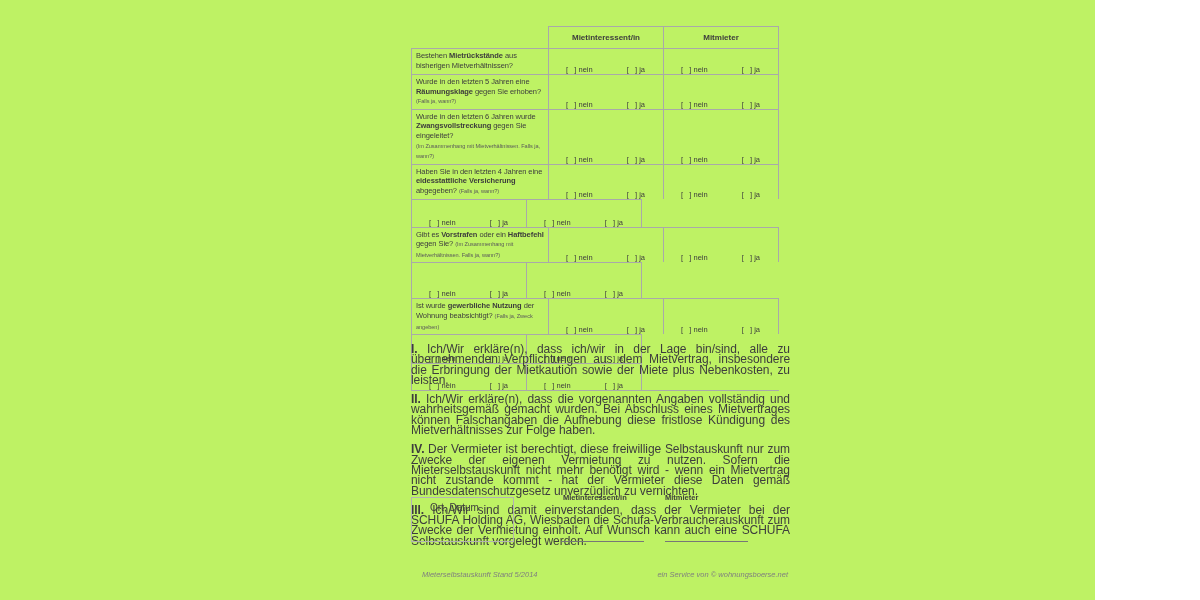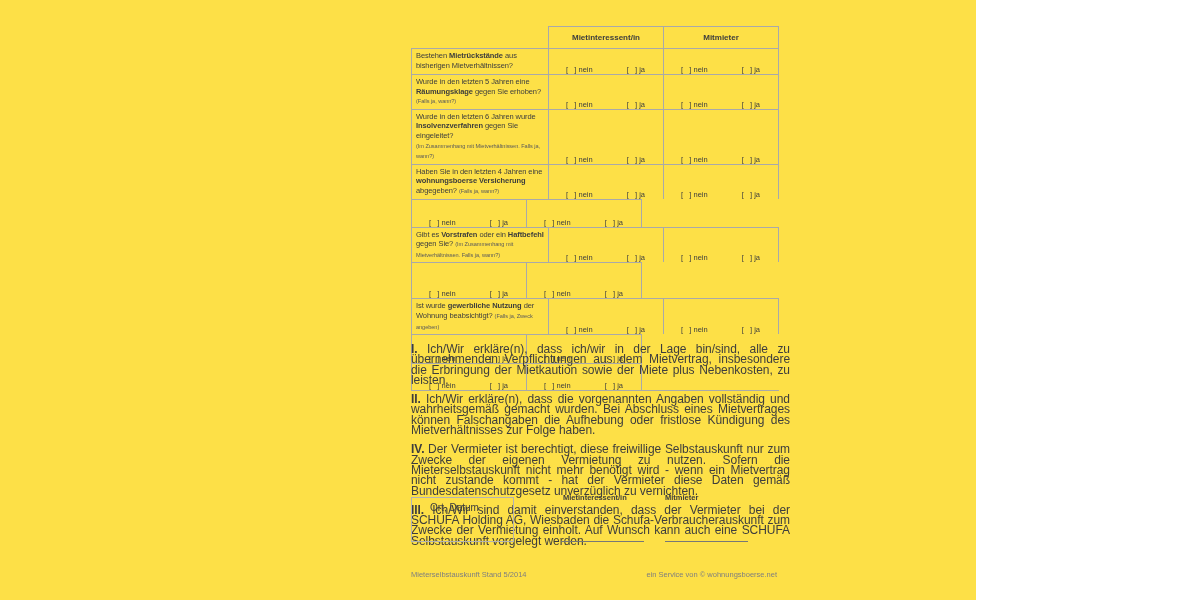--- a/index.html
+++ b/index.html
@@ -1,20 +1,20 @@
 <!DOCTYPE html>
 <html><head>
 <meta charset="utf-8">
 <style>
   * { margin:0; padding:0; box-sizing:border-box; }
   html,body { background:#ffffff; }
   .page {
     position:relative;
-    width:976px; height:600px;
-    background:#fde047;
+    width:1095px; height:600px;
+    background:#bef264;
     font-family:"Liberation Sans","DejaVu Sans",sans-serif;
     color:#3d3d3d;
     overflow:hidden;
   }
   .b { font-weight:700; }
   .sp { font-size:5.6px; color:#5a5a5a; letter-spacing:-0.05px; }
 
   
   .tbl { position:absolute; left:411px; top:26px; width:368px; }
   .tbl-header { display:flex; margin-left:137px; }
@@ -60,23 +60,23 @@
   }
   .siglabel { position:absolute; top:493px; font-size:7.5px; font-weight:700; }
   .siglabel.one { left:563px; }
   .siglabel.two { left:665px; }
   .sigline { position:absolute; top:541px; width:83px; border-top:1px solid #777777; }
   .sigline.one { left:561px; }
   .sigline.two { left:665px; }
 
   
   .footer {
-    position:absolute; left:411px; top:570px; width:366px;
+    position:absolute; left:422px; top:570px; width:366px;
     display:flex; justify-content:space-between;
-    font-size:7.5px; color:#7f7f7f;
+    font-size:7.5px; color:#7f7f7f;font-style:italic;
   }
 </style>
 </head>
 <body>
 
 <div class="page">
 
   <div class="tbl">
     <div class="tbl-header">
       <div class="hcell">Mietinteressent/in</div>
@@ -102,33 +102,33 @@
           <span class="opt">[   ] nein</span>
           <span class="opt">[   ] ja</span>
         </div>
         <div class="ocell last">
           <span class="opt">[   ] nein</span>
           <span class="opt">[   ] ja</span>
         </div>
       </div>
 
       <div class="trow" style="min-height:39px">
-        <div class="qcell"><span>Wurde in den letzten 6 Jahren wurde </span><span class="b">Insolvenzverfahren</span><span> gegen Sie eingeleitet?</span><br><span class="sp">(Im Zusammenhang mit Mietverhältnissen. Falls ja, wann?)</span></div>
+        <div class="qcell"><span>Wurde in den letzten 6 Jahren wurde </span><span class="b">Zwangsvollstreckung</span><span> gegen Sie eingeleitet?</span><br><span class="sp">(Im Zusammenhang mit Mietverhältnissen. Falls ja, wann?)</span></div>
         <div class="ocell">
           <span class="opt">[   ] nein</span>
           <span class="opt">[   ] ja</span>
         </div>
         <div class="ocell last">
           <span class="opt">[   ] nein</span>
           <span class="opt">[   ] ja</span>
         </div>
       </div>
 
       <div class="trow" style="min-height:30px">
-        <div class="qcell"><span>Haben Sie in den letzten 4 Jahren eine </span><span class="b">wohnungsboerse Versicherung</span><span> abgegeben? </span><span class="sp">(Falls ja, wann?)</span></div>
+        <div class="qcell"><span>Haben Sie in den letzten 4 Jahren eine </span><span class="b">eidesstattliche Versicherung</span><span> abgegeben? </span><span class="sp">(Falls ja, wann?)</span></div>
         <div class="ocell">
           <span class="opt">[   ] nein</span>
           <span class="opt">[   ] ja</span>
         </div>
         <div class="ocell last">
           <span class="opt">[   ] nein</span>
           <span class="opt">[   ] ja</span>
         </div>
       </div>
 
@@ -198,21 +198,21 @@
           <span class="opt">[   ] nein</span>
           <span class="opt">[   ] ja</span>
         </div>
       </div>
 
     </div>
   </div>
 
   <div class="paras">
     <div class="para"><span class="b">I.</span><span> Ich/Wir erkläre(n), dass ich/wir in der Lage bin/sind, alle zu übernehmenden Verpflichtungen aus dem Mietvertrag, insbesondere die Erbringung der Mietkaution sowie der Miete plus Nebenkosten, zu leisten.</span></div>
-    <div class="para"><span class="b">II.</span><span> Ich/Wir erkläre(n), dass die vorgenannten Angaben vollständig und wahrheitsgemäß gemacht wurden. Bei Abschluss eines Mietvertrages können Falschangaben die Aufhebung oder fristlose Kündigung des Mietverhältnisses zur Folge haben.</span></div>
+    <div class="para"><span class="b">II.</span><span> Ich/Wir erkläre(n), dass die vorgenannten Angaben vollständig und wahrheitsgemäß gemacht wurden. Bei Abschluss eines Mietvertrages können Falschangaben die Aufhebung diese fristlose Kündigung des Mietverhältnisses zur Folge haben.</span></div>
     <div class="para"><span class="b">IV.</span><span> Der Vermieter ist berechtigt, diese freiwillige Selbstauskunft nur zum Zwecke der eigenen Vermietung zu nutzen. Sofern die Mieterselbstauskunft nicht mehr benötigt wird - wenn ein Mietvertrag nicht zustande kommt - hat der Vermieter diese Daten gemäß Bundesdatenschutzgesetz unverzüglich zu vernichten.</span></div>
     <div class="para"><span class="b">III.</span><span> Ich/Wir sind damit einverstanden, dass der Vermieter bei der SCHUFA Holding AG, Wiesbaden die Schufa-Verbraucherauskunft zum Zwecke der Vermietung einholt. Auf Wunsch kann auch eine SCHUFA Selbstauskunft vorgelegt werden.</span></div>
   </div>
 
   <div class="ortbox">
     <span>Ort, Datum</span>
   </div>
   <div class="siglabel one">Mietinteressent/in</div>
   <div class="siglabel two">Mitmieter</div>
   <div class="sigline one"></div>

